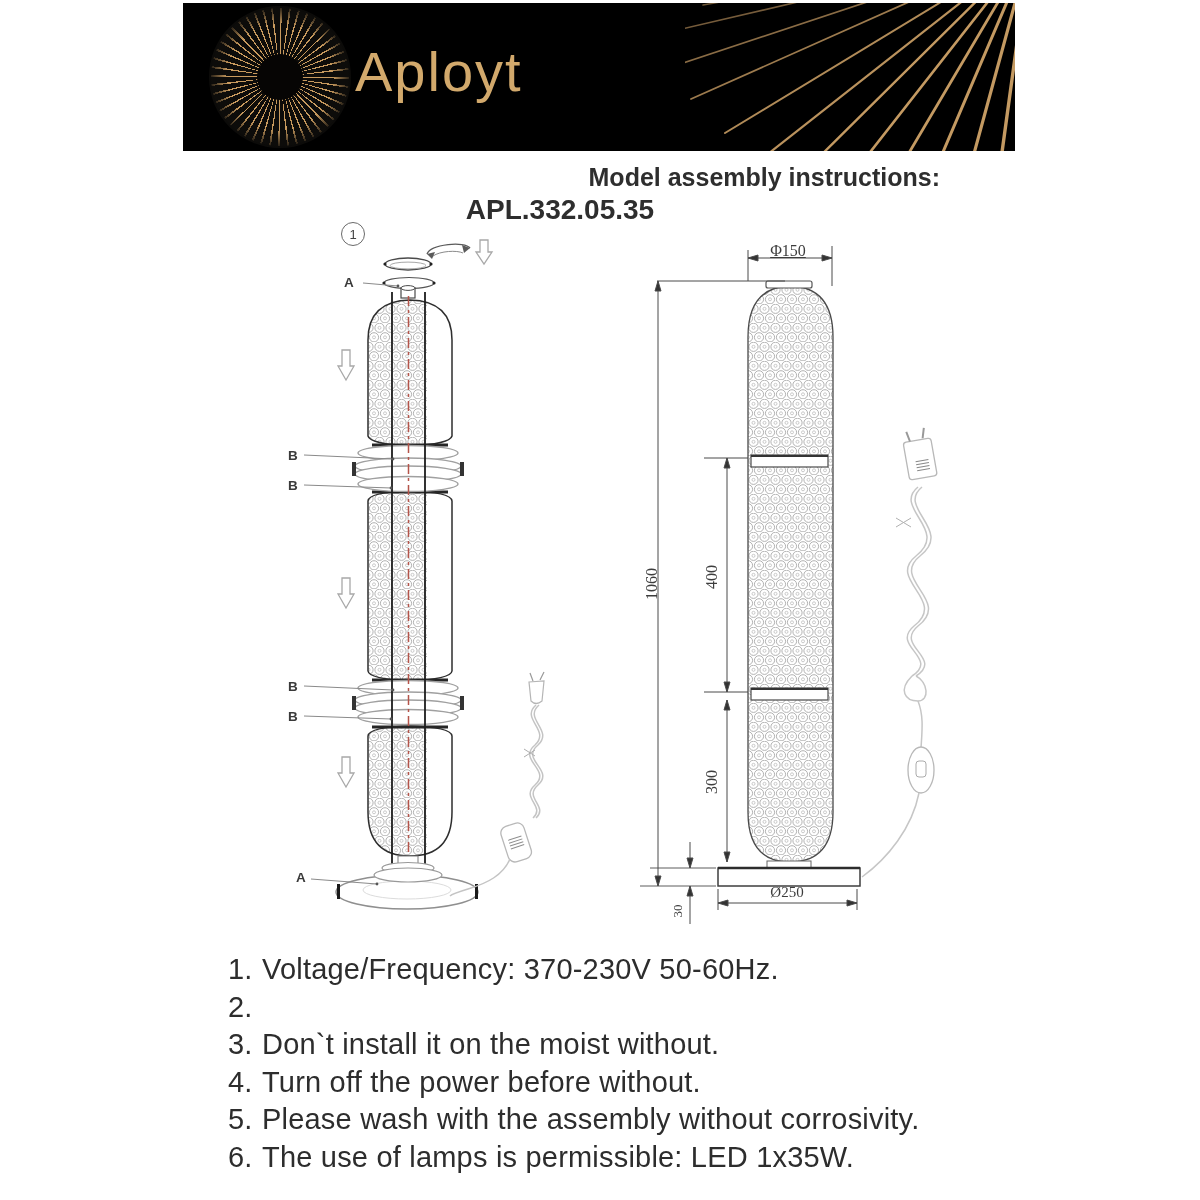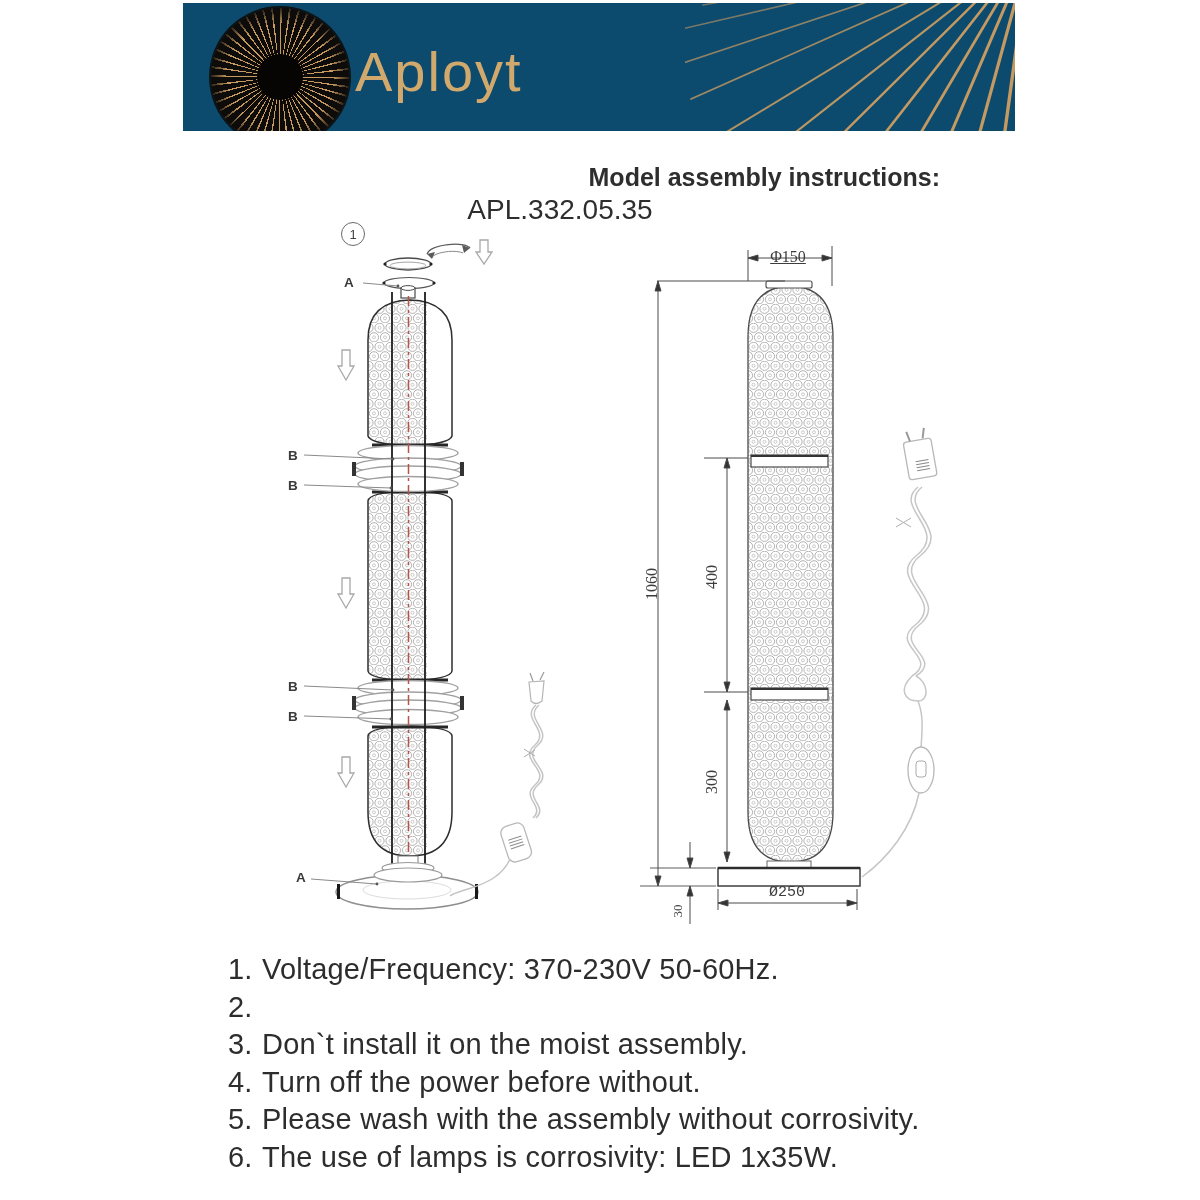--- a/index.html
+++ b/index.html
@@ -1,31 +1,31 @@
 <!DOCTYPE html>
 <html><head>
 <meta charset="utf-8">
 <style>
   html,body{margin:0;padding:0;background:#fff;}
   .page{position:relative;width:1200px;height:1200px;background:#ffffff;overflow:hidden;
         font-family:"Liberation Sans",sans-serif;}
   
-  .header{position:absolute;left:183px;top:3px;width:832px;height:128px;background:#0c4a6e;overflow:hidden;}
+  .header{position:absolute;left:183px;top:3px;width:832px;height:148px;background:#000000;overflow:hidden;}
   .sun{position:absolute;left:28px;top:5px;width:138px;height:138px;border-radius:50%;
        background:repeating-conic-gradient(from 0deg,#c89a5e 0deg 1.6deg,#0d0c0a 1.6deg 7.5deg);}
   .sun::before{content:'';position:absolute;inset:-2px;border-radius:50%;
        background:radial-gradient(circle,rgba(13,12,10,0) 52%,#0d0c0a 72%);}
   .sun::after{content:'';position:absolute;inset:46px;border-radius:50%;background:#060504;}
   .brand{position:absolute;left:172px;top:36px;font-size:56px;font-weight:300;color:#d2a96c;
          letter-spacing:2px;}
   .rays{position:absolute;right:0;top:0;}
   
   .title{position:absolute;left:180px;top:160px;width:760px;text-align:center;color:#2e2e2e;}
   .title .t1{font-size:25px;font-weight:700;line-height:34px;text-align:right;}
-  .title .t2{font-size:28px;font-weight:400;line-height:32px;}
+  .title .t2{font-size:28px;font-weight:700;line-height:32px;}
   
   .draw{position:absolute;left:180px;top:215px;width:840px;height:740px;}
   .lbl{position:absolute;color:#3a3a3a;}
   .step-circle{left:341px;top:222px;width:22px;height:22px;border:1.4px solid #6a6a6a;border-radius:50%;
         display:flex;align-items:center;justify-content:center;font-size:13px;color:#444;}
   .part{font-size:13.5px;font-weight:700;}
   .dim{font-family:"Liberation Serif",serif;font-size:16px;color:#3d3d3d;text-align:center;}
   .dim-v{transform:rotate(-90deg);}
   
   .list{position:absolute;left:228px;top:951px;width:780px;color:#2d2d2d;}
@@ -271,46 +271,46 @@
   <div class="lbl step-circle">
     <span>1</span>
   </div>
   <span class="lbl part" style="left:344px;top:275px;">A</span>
   <span class="lbl part" style="left:288px;top:448px;">B</span>
   <span class="lbl part" style="left:288px;top:478px;">B</span>
   <span class="lbl part" style="left:288px;top:679px;">B</span>
   <span class="lbl part" style="left:288px;top:709px;">B</span>
   <span class="lbl part" style="left:296px;top:870px;">A</span>
 
-  <span class="lbl dim" style="left:752px;top:248px;width:72px;text-decoration:underline;">Φ150</span>
+  <span class="lbl dim" style="left:752px;top:242px;width:72px;text-decoration:underline;">Φ150</span>
   <span class="lbl dim dim-v" style="left:622px;top:575px;width:60px;">1060</span>
   <span class="lbl dim dim-v" style="left:682px;top:568px;width:60px;">400</span>
   <span class="lbl dim dim-v" style="left:682px;top:773px;width:60px;">300</span>
   <span class="lbl dim dim-v" style="left:648px;top:903px;width:60px;font-size:13px;">30</span>
-  <span class="lbl dim" style="left:750px;top:884px;width:74px;font-size:15px;font-family:Liberation Mono, monospace;">Ø250</span>
+  <span class="lbl dim" style="left:750px;top:884px;width:74px;font-size:15px;">Ø250</span>
 
   <div class="list">
     <div class="li">
       <span class="n">1.</span>
       <span class="t">Voltage/Frequency: 370-230V 50-60Hz.</span>
     </div>
     <div class="li">
       <span class="n">2.</span>
     </div>
     <div class="li">
       <span class="n">3.</span>
-      <span class="t">Don`t install it on the moist assembly.</span>
+      <span class="t">Don`t install it on the moist without.</span>
     </div>
     <div class="li">
       <span class="n">4.</span>
       <span class="t">Turn off the power before without.</span>
     </div>
     <div class="li">
       <span class="n">5.</span>
       <span class="t">Please wash with the assembly without corrosivity.</span>
     </div>
     <div class="li">
       <span class="n">6.</span>
-      <span class="t">The use of lamps is corrosivity: LED 1x35W.</span>
+      <span class="t">The use of lamps is permissible: LED 1x35W.</span>
     </div>
   </div>
 
 </div>
 
 </body></html>

